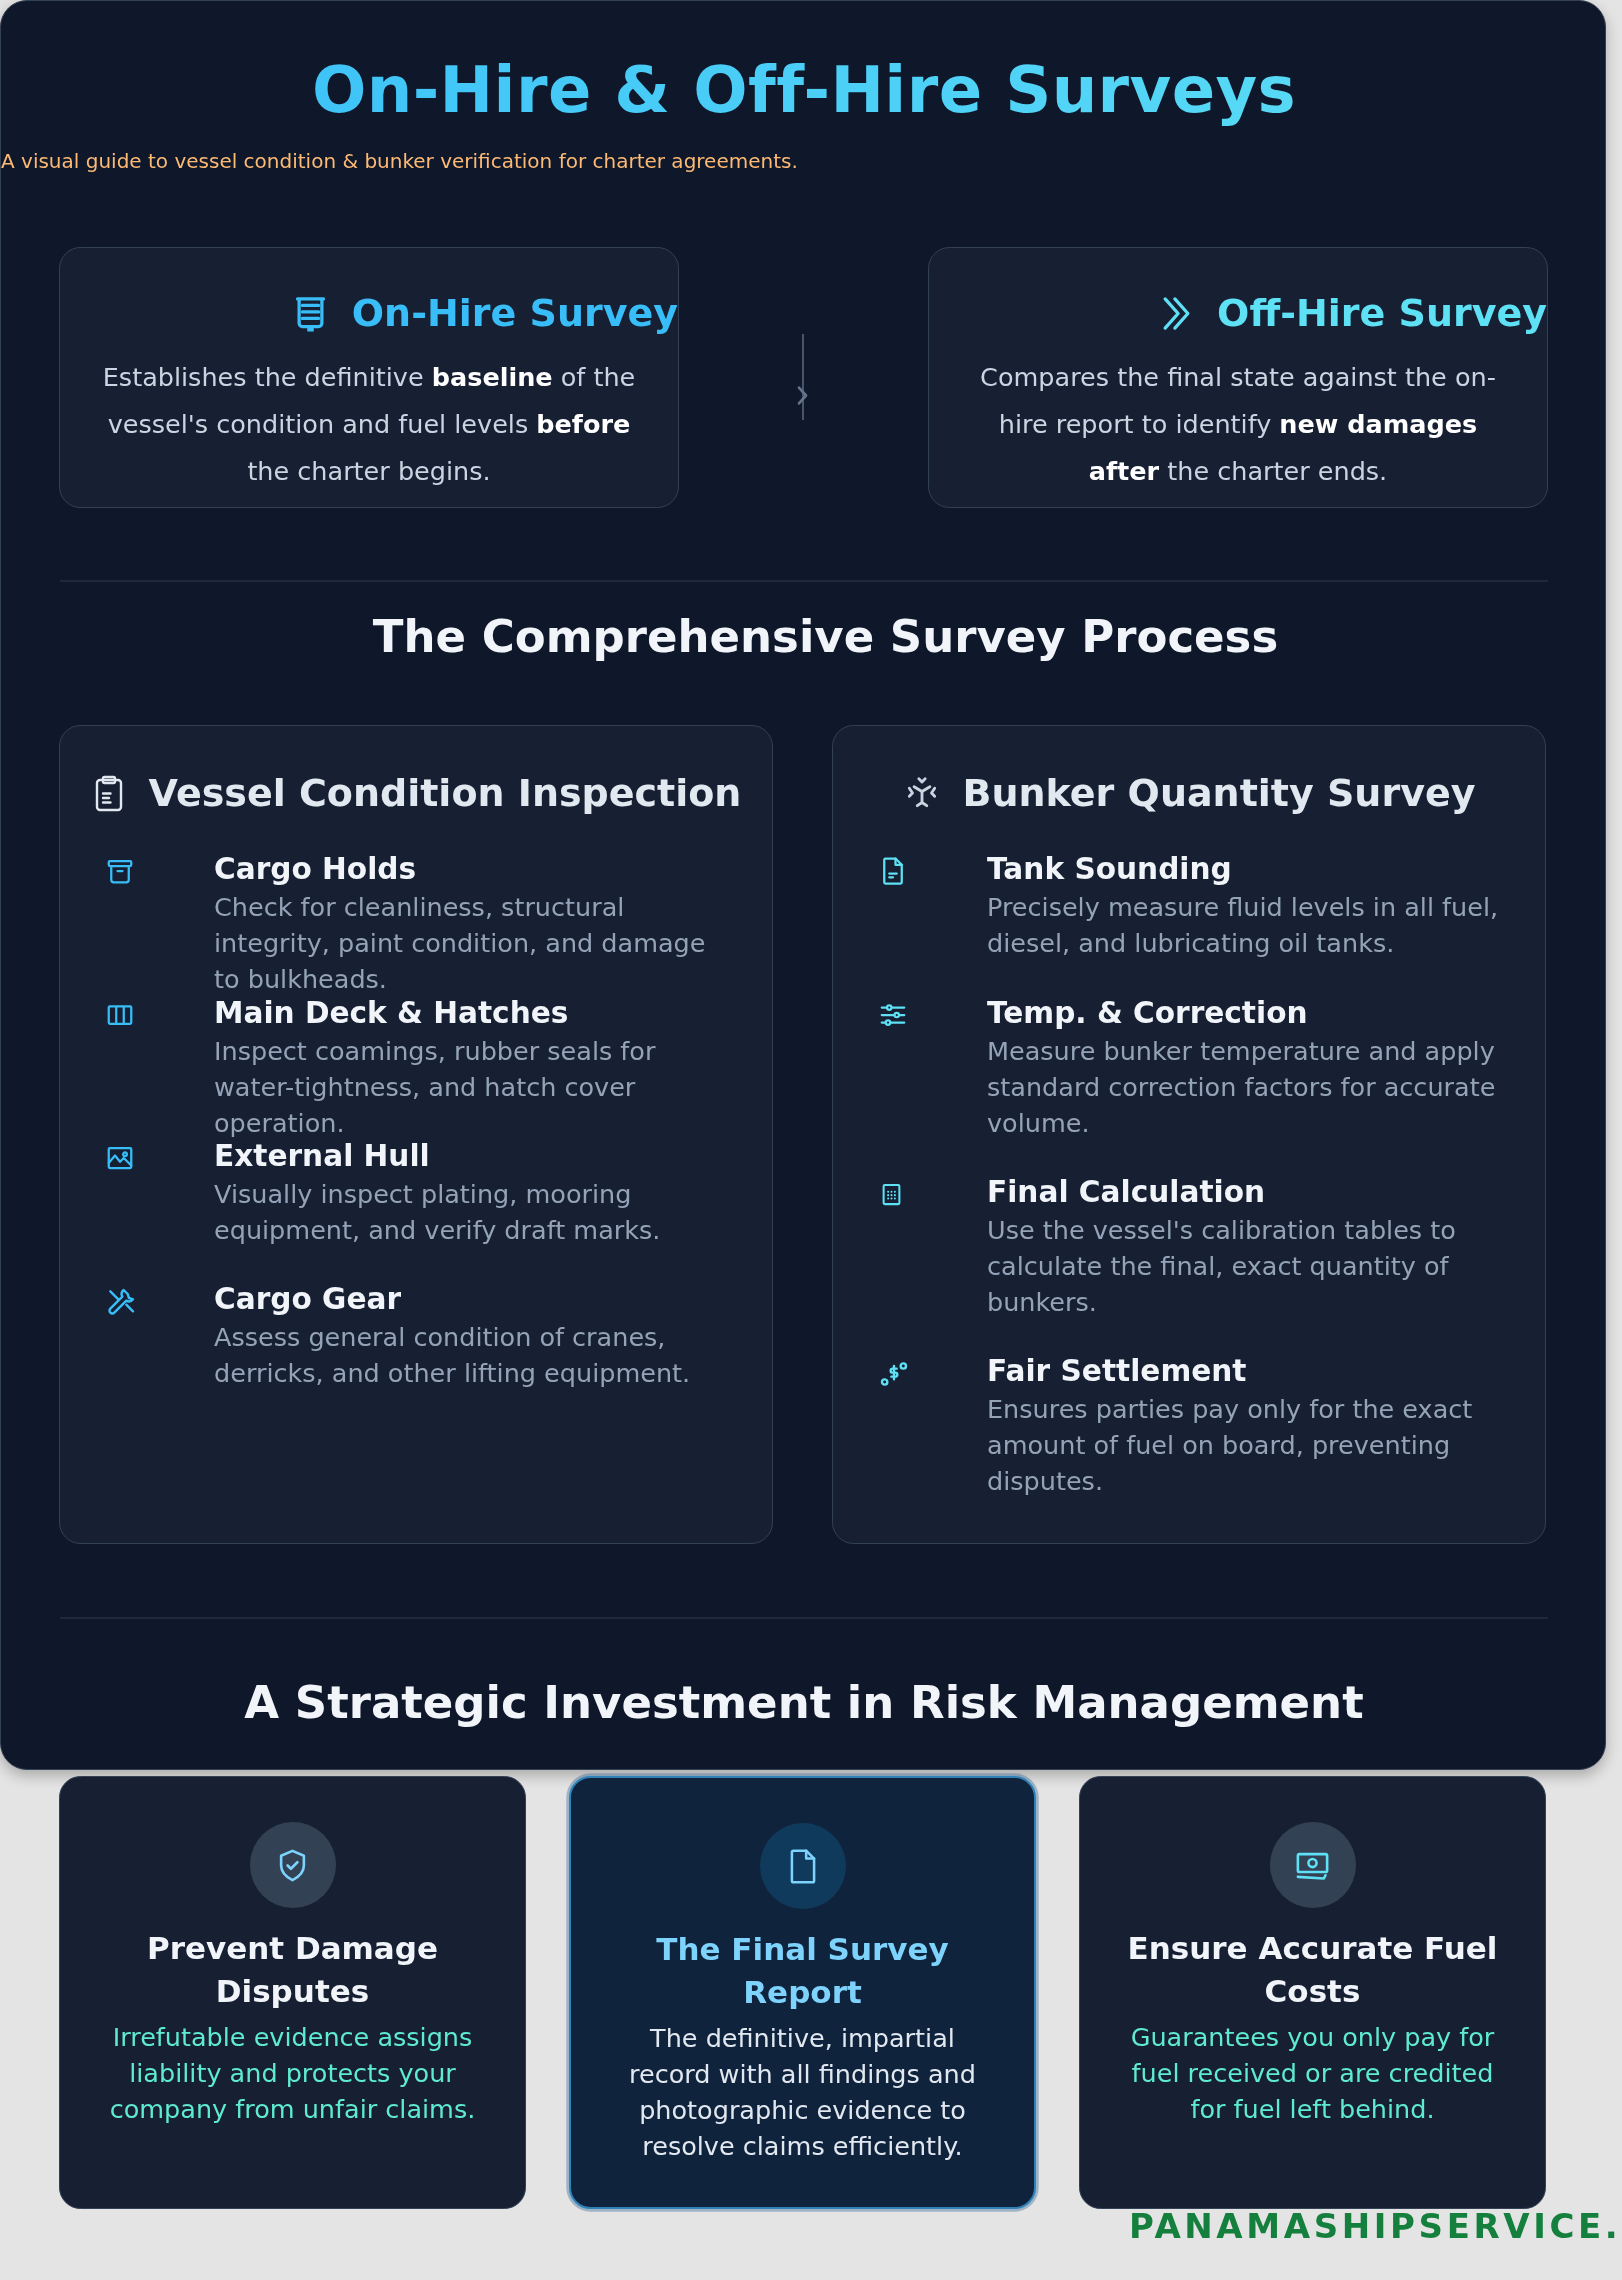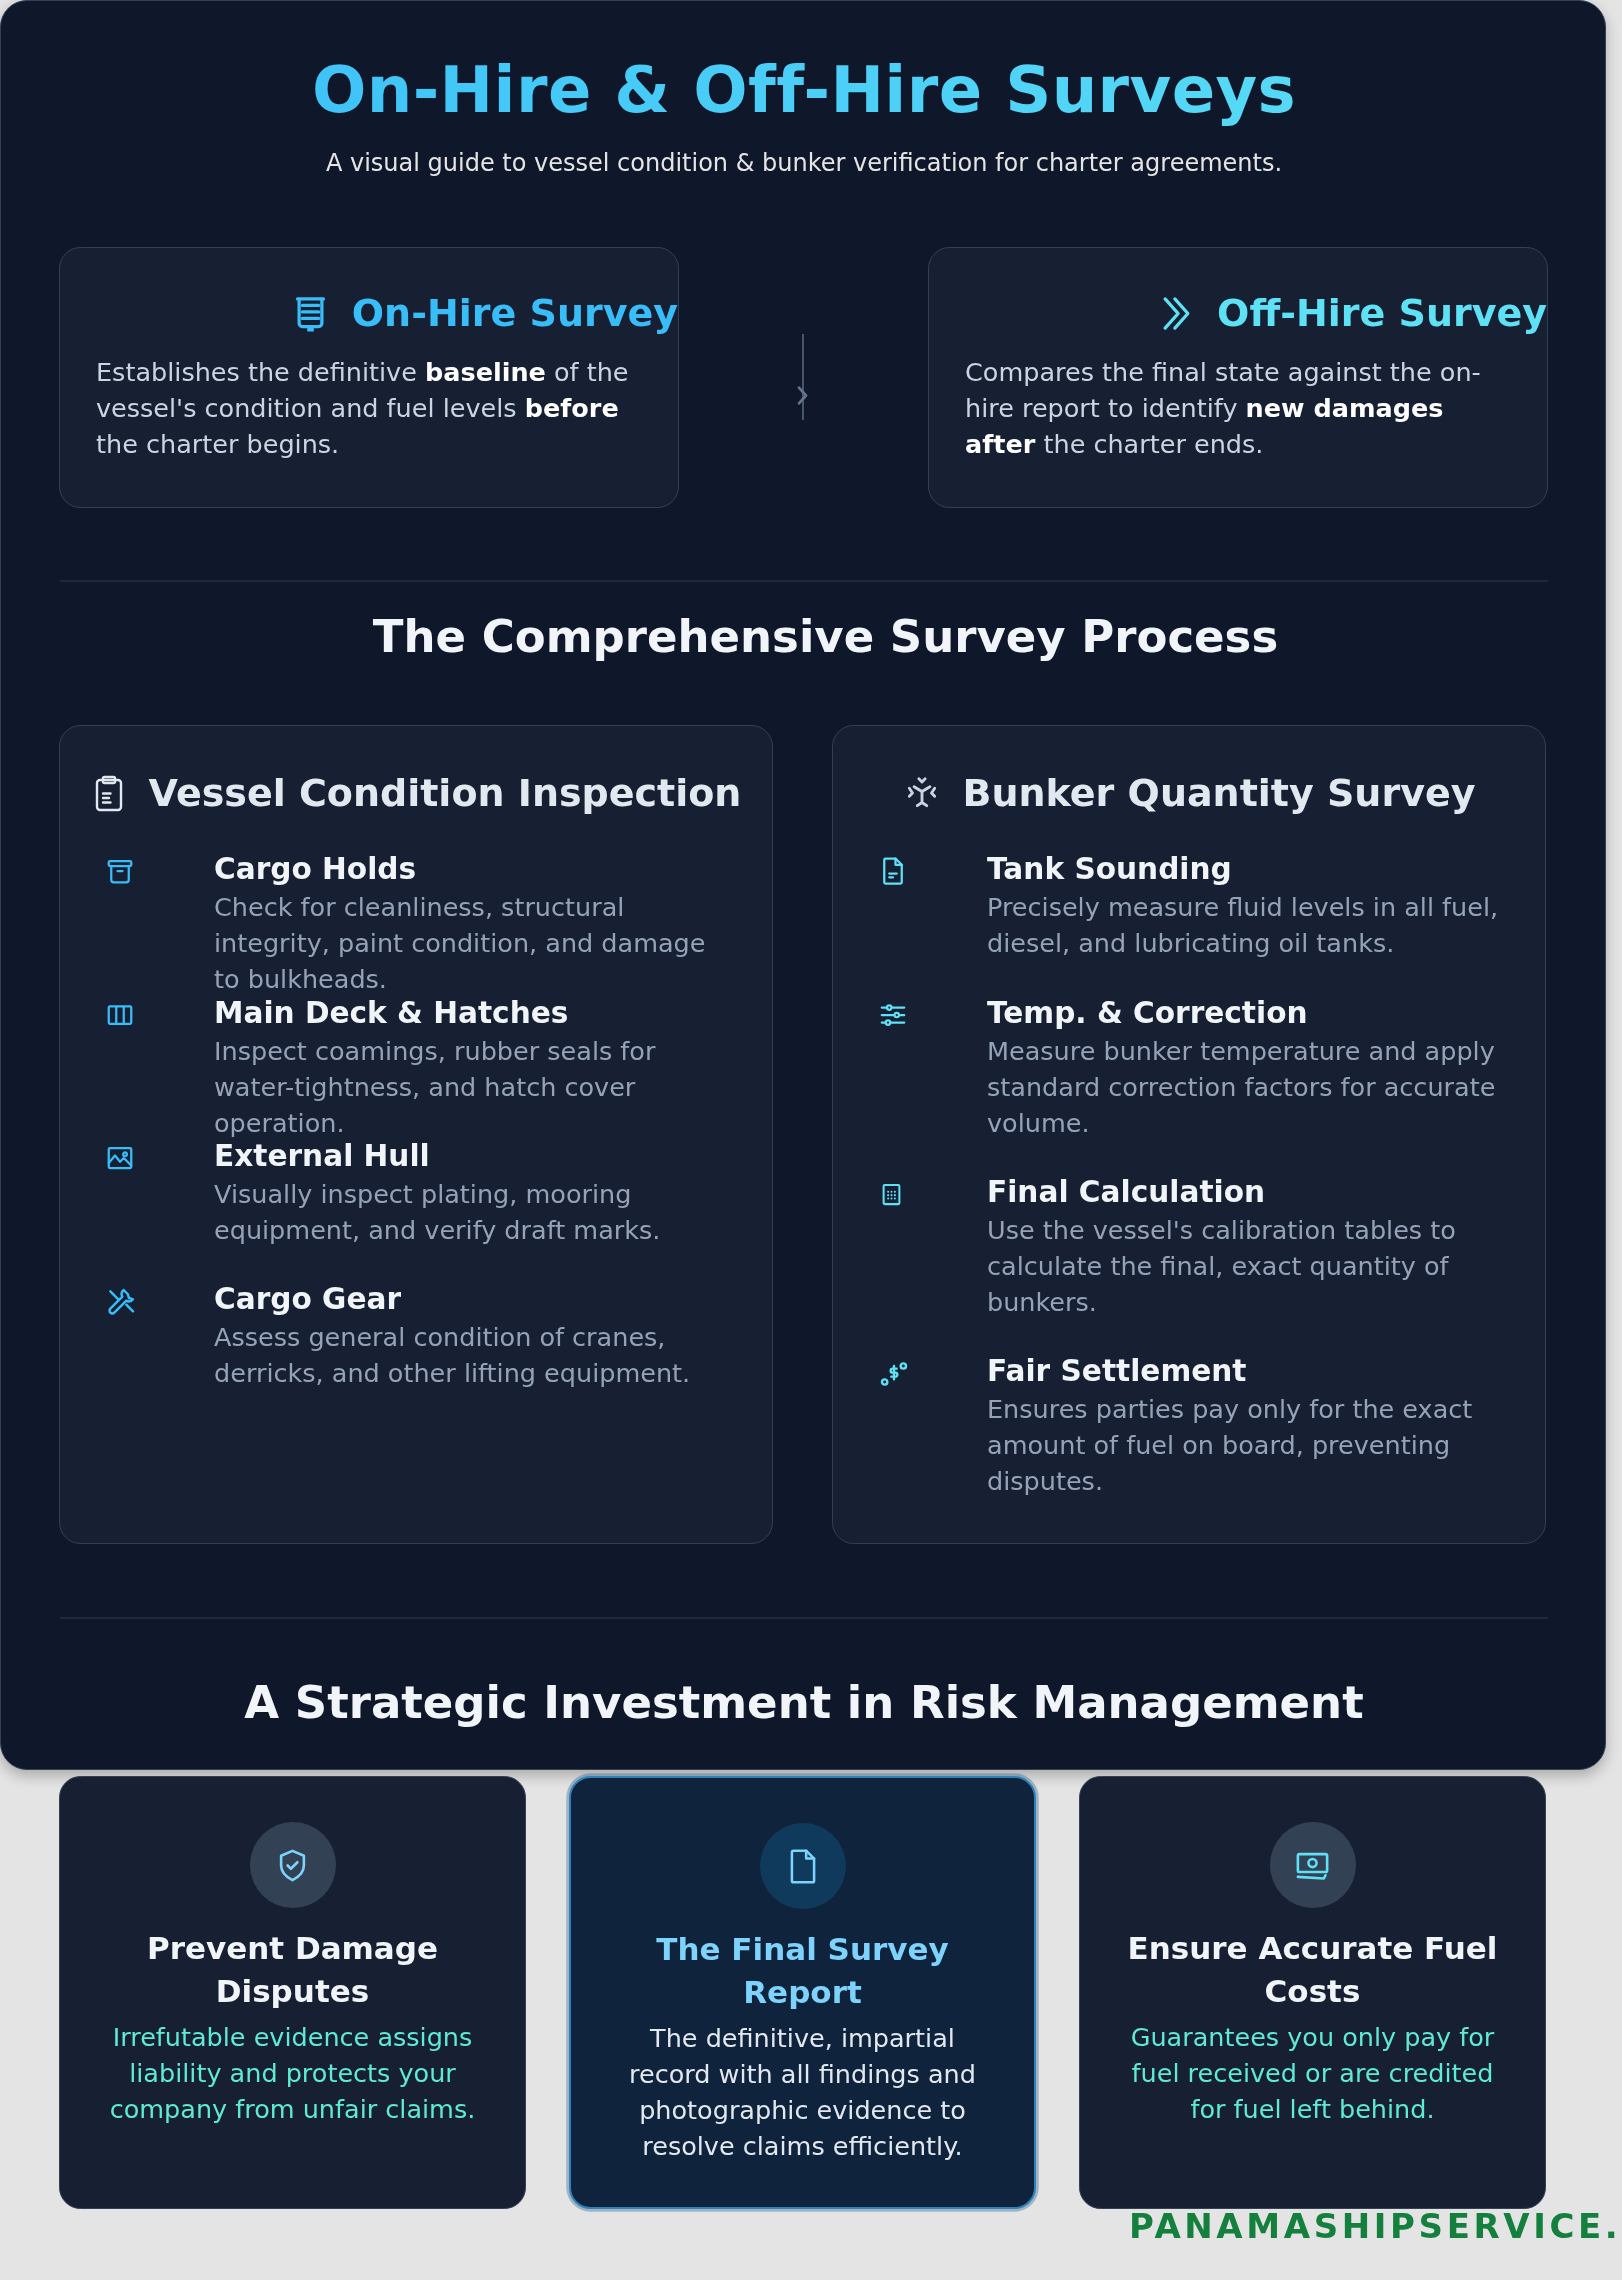--- a/index.html
+++ b/index.html
@@ -23,37 +23,37 @@
   .main-title {
     left: 0; width: 1606px; top: 52px;
     font-size: 64px; font-weight: bold; color: #4cc9f0;
     background: linear-gradient(90deg, #38bdf8, #5ee0f5);
     -webkit-background-clip: text; background-clip: text;
     -webkit-text-fill-color: transparent;
     text-align: center; letter-spacing: 0.4px;
   }
   .subtitle {
     left: 0; width: 1606px; top: 148px;
-    font-size: 24px; color: #e5e5e5; text-align: center;
+    font-size: 20px; color: #fdba74; 
   }
 
   .card {
     background: #172033;
     border: 1.8px solid #334155;
     border-radius: 21.5px;
   }
   .hire-card { top: 246px; width: 620px; height: 261px; }
   .hire-head {
     position: absolute; left: 0; right: 0; top: 43px;
     display: flex; align-items: center; justify-content: flex-end; gap: 21.5px;
   }
   .hire-head .title { font-size: 38px; font-weight: bold; }
   .hire-desc {
     position: absolute; left: 36px; right: 36px; top: 106px;
-    font-size: 25.5px; line-height: 36px; color: #cbd5e1; 
+    font-size: 25.5px; line-height: 47px; color: #cbd5e1; text-align: center;
   }
   .hire-desc b { color: #ffffff; }
 
   .connector {
     left: 801px; top: 333px; width: 1.8px; height: 86px; background: #475569;
   }
   .connector-chev { left: 790px; top: 381px; }
 
   .divider { left: 59px; width: 1488px; height: 1.8px; background: #1e293b; }
 

